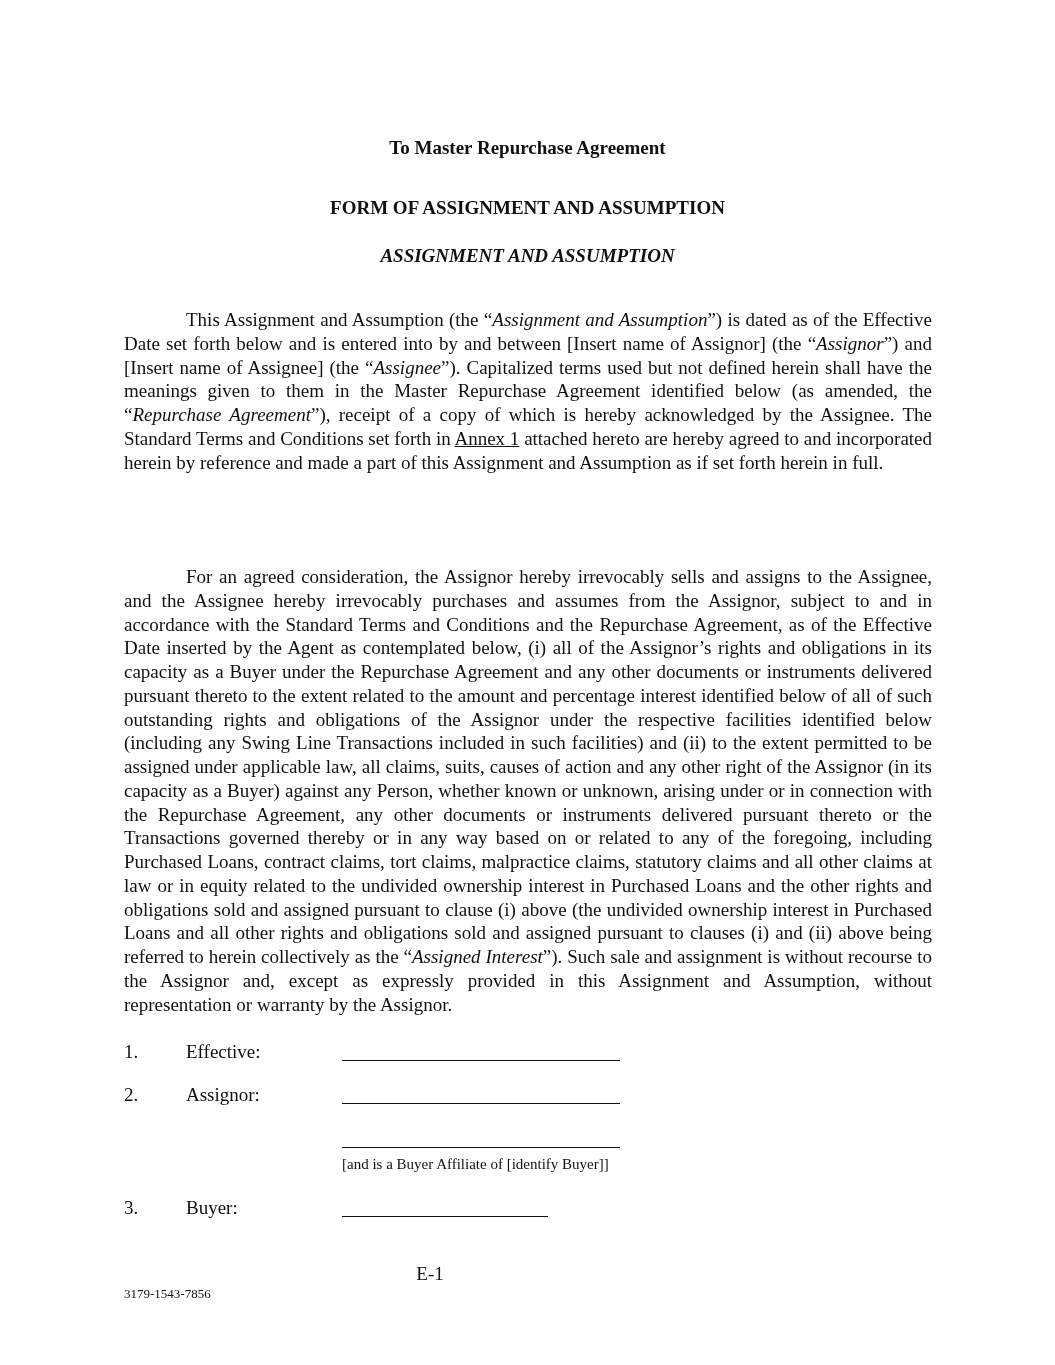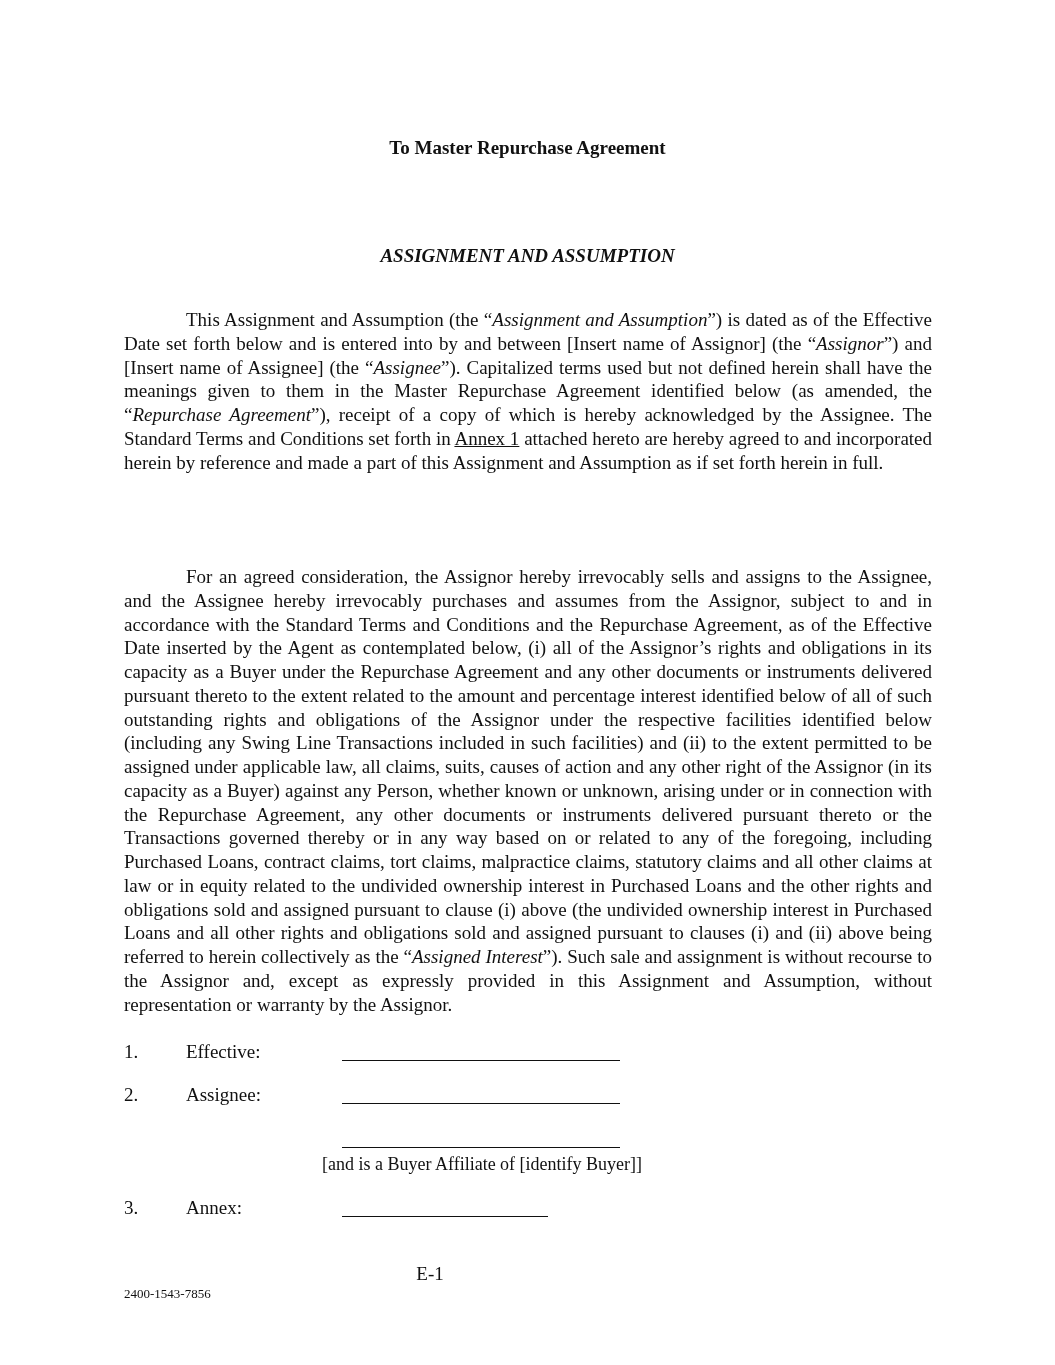--- a/index.html
+++ b/index.html
@@ -31,54 +31,55 @@
       position: absolute; left: 124px; height: 24px;
       font-size: 19px; line-height: 24px; width: 800px;
     }
     .item .num { position: absolute; left: 0; }
     .item .lbl { position: absolute; left: 62px; }
     .item .line { position: absolute; left: 218px; top: 20px; height: 0; border-bottom: 1.3px solid #111; }
     .i1 { top: 1040px; }
     .i2 { top: 1083px; }
     .i2b { top: 1127px; }
     .i3 { top: 1196px; }
-    .note { position: absolute; left: 322px; top: 1152px; font-size: 18px; line-height: 24px; }
+    .note { position: absolute; left: 342px; top: 1152px; font-size: 15px; line-height: 24px; }
     .pagenum { position: absolute; left: 0; width: 860px; text-align: center; top: 1262px; font-size: 19px; line-height: 24px; }
     .docid { position: absolute; left: 124px; top: 1286px; font-size: 13px; line-height: 16px; }
   </style>
 </head>
 <body>
 
 <div class="page">
 
   <div class="heading h-to">To Master Repurchase Agreement</div>
+  <div class="heading h-form">FORM OF ASSIGNMENT AND ASSUMPTION</div>
   <div class="heading h-aa">ASSIGNMENT AND ASSUMPTION</div>
 
   <p class="para p1"><span class="indent"></span><span>This Assignment and Assumption (the “</span><i>Assignment and Assumption</i><span>”) is dated as of the Effective Date set forth below and is entered into by and between [Insert name of Assignor] (the “</span><i>Assignor</i><span>”) and [Insert name of Assignee] (the “</span><i>Assignee</i><span>”).  Capitalized terms used but not defined herein shall have the meanings given to them in the Master Repurchase Agreement identified below (as amended, the “</span><i>Repurchase Agreement</i><span>”), receipt of a copy of which is hereby acknowledged by the Assignee.  The Standard Terms and Conditions set forth in </span><u>Annex 1</u><span> attached hereto are hereby agreed to and incorporated herein by reference and made a part of this Assignment and Assumption as if set forth herein in full.</span></p>
 
   <p class="para p2"><span class="indent"></span><span>For an agreed consideration, the Assignor hereby irrevocably sells and assigns to the Assignee, and the Assignee hereby irrevocably purchases and assumes from the Assignor, subject to and in accordance with the Standard Terms and Conditions and the Repurchase Agreement, as of the Effective Date inserted by the Agent as contemplated below, (i)&nbsp;all of the Assignor’s rights and obligations in its capacity as a Buyer under the Repurchase Agreement and any other documents or instruments delivered pursuant thereto to the extent related to the amount and percentage interest identified below of all of such outstanding rights and obligations of the Assignor under the respective facilities identified below (including any Swing Line Transactions included in such facilities) and (ii)&nbsp;to the extent permitted to be assigned under applicable law, all claims, suits, causes of action and any other right of the Assignor (in its capacity as a Buyer) against any Person, whether known or unknown, arising under or in connection with the Repurchase Agreement, any other documents or instruments delivered pursuant thereto or the Transactions governed thereby or in any way based on or related to any of the foregoing, including Purchased Loans, contract claims, tort claims, malpractice claims, statutory claims and all other claims at law or in equity related to the undivided ownership interest in Purchased Loans and the other rights and obligations sold and assigned pursuant to clause&nbsp;(i)&nbsp;above (the undivided ownership interest in Purchased Loans and all other rights and obligations sold and assigned pursuant to clauses (i) and (ii) above being referred to herein collectively as the “</span><i>Assigned Interest</i><span>”).  Such sale and assignment is without recourse to the Assignor and, except as expressly provided in this Assignment and Assumption, without representation or warranty by the Assignor.</span></p>
 
   <div class="item i1">
     <span class="num">1.</span>
     <span class="lbl">Effective:</span>
     <span class="line" style="width:278px;"></span>
   </div>
 
   <div class="item i2">
     <span class="num">2.</span>
-    <span class="lbl">Assignee:</span>
+    <span class="lbl">Assignor:</span>
     <span class="line" style="width:278px;"></span>
   </div>
 
   <div class="item i2b">
     <span class="line" style="width:278px;"></span>
   </div>
   <div class="note">[and is a Buyer Affiliate of [identify Buyer]]</div>
 
   <div class="item i3">
     <span class="num">3.</span>
-    <span class="lbl">Annex:</span>
+    <span class="lbl">Buyer:</span>
     <span class="line" style="width:206px;"></span>
   </div>
 
   <div class="pagenum">E-1</div>
-  <div class="docid">2400-1543-7856</div>
+  <div class="docid">3179-1543-7856</div>
 </div>
 
 </body></html>

